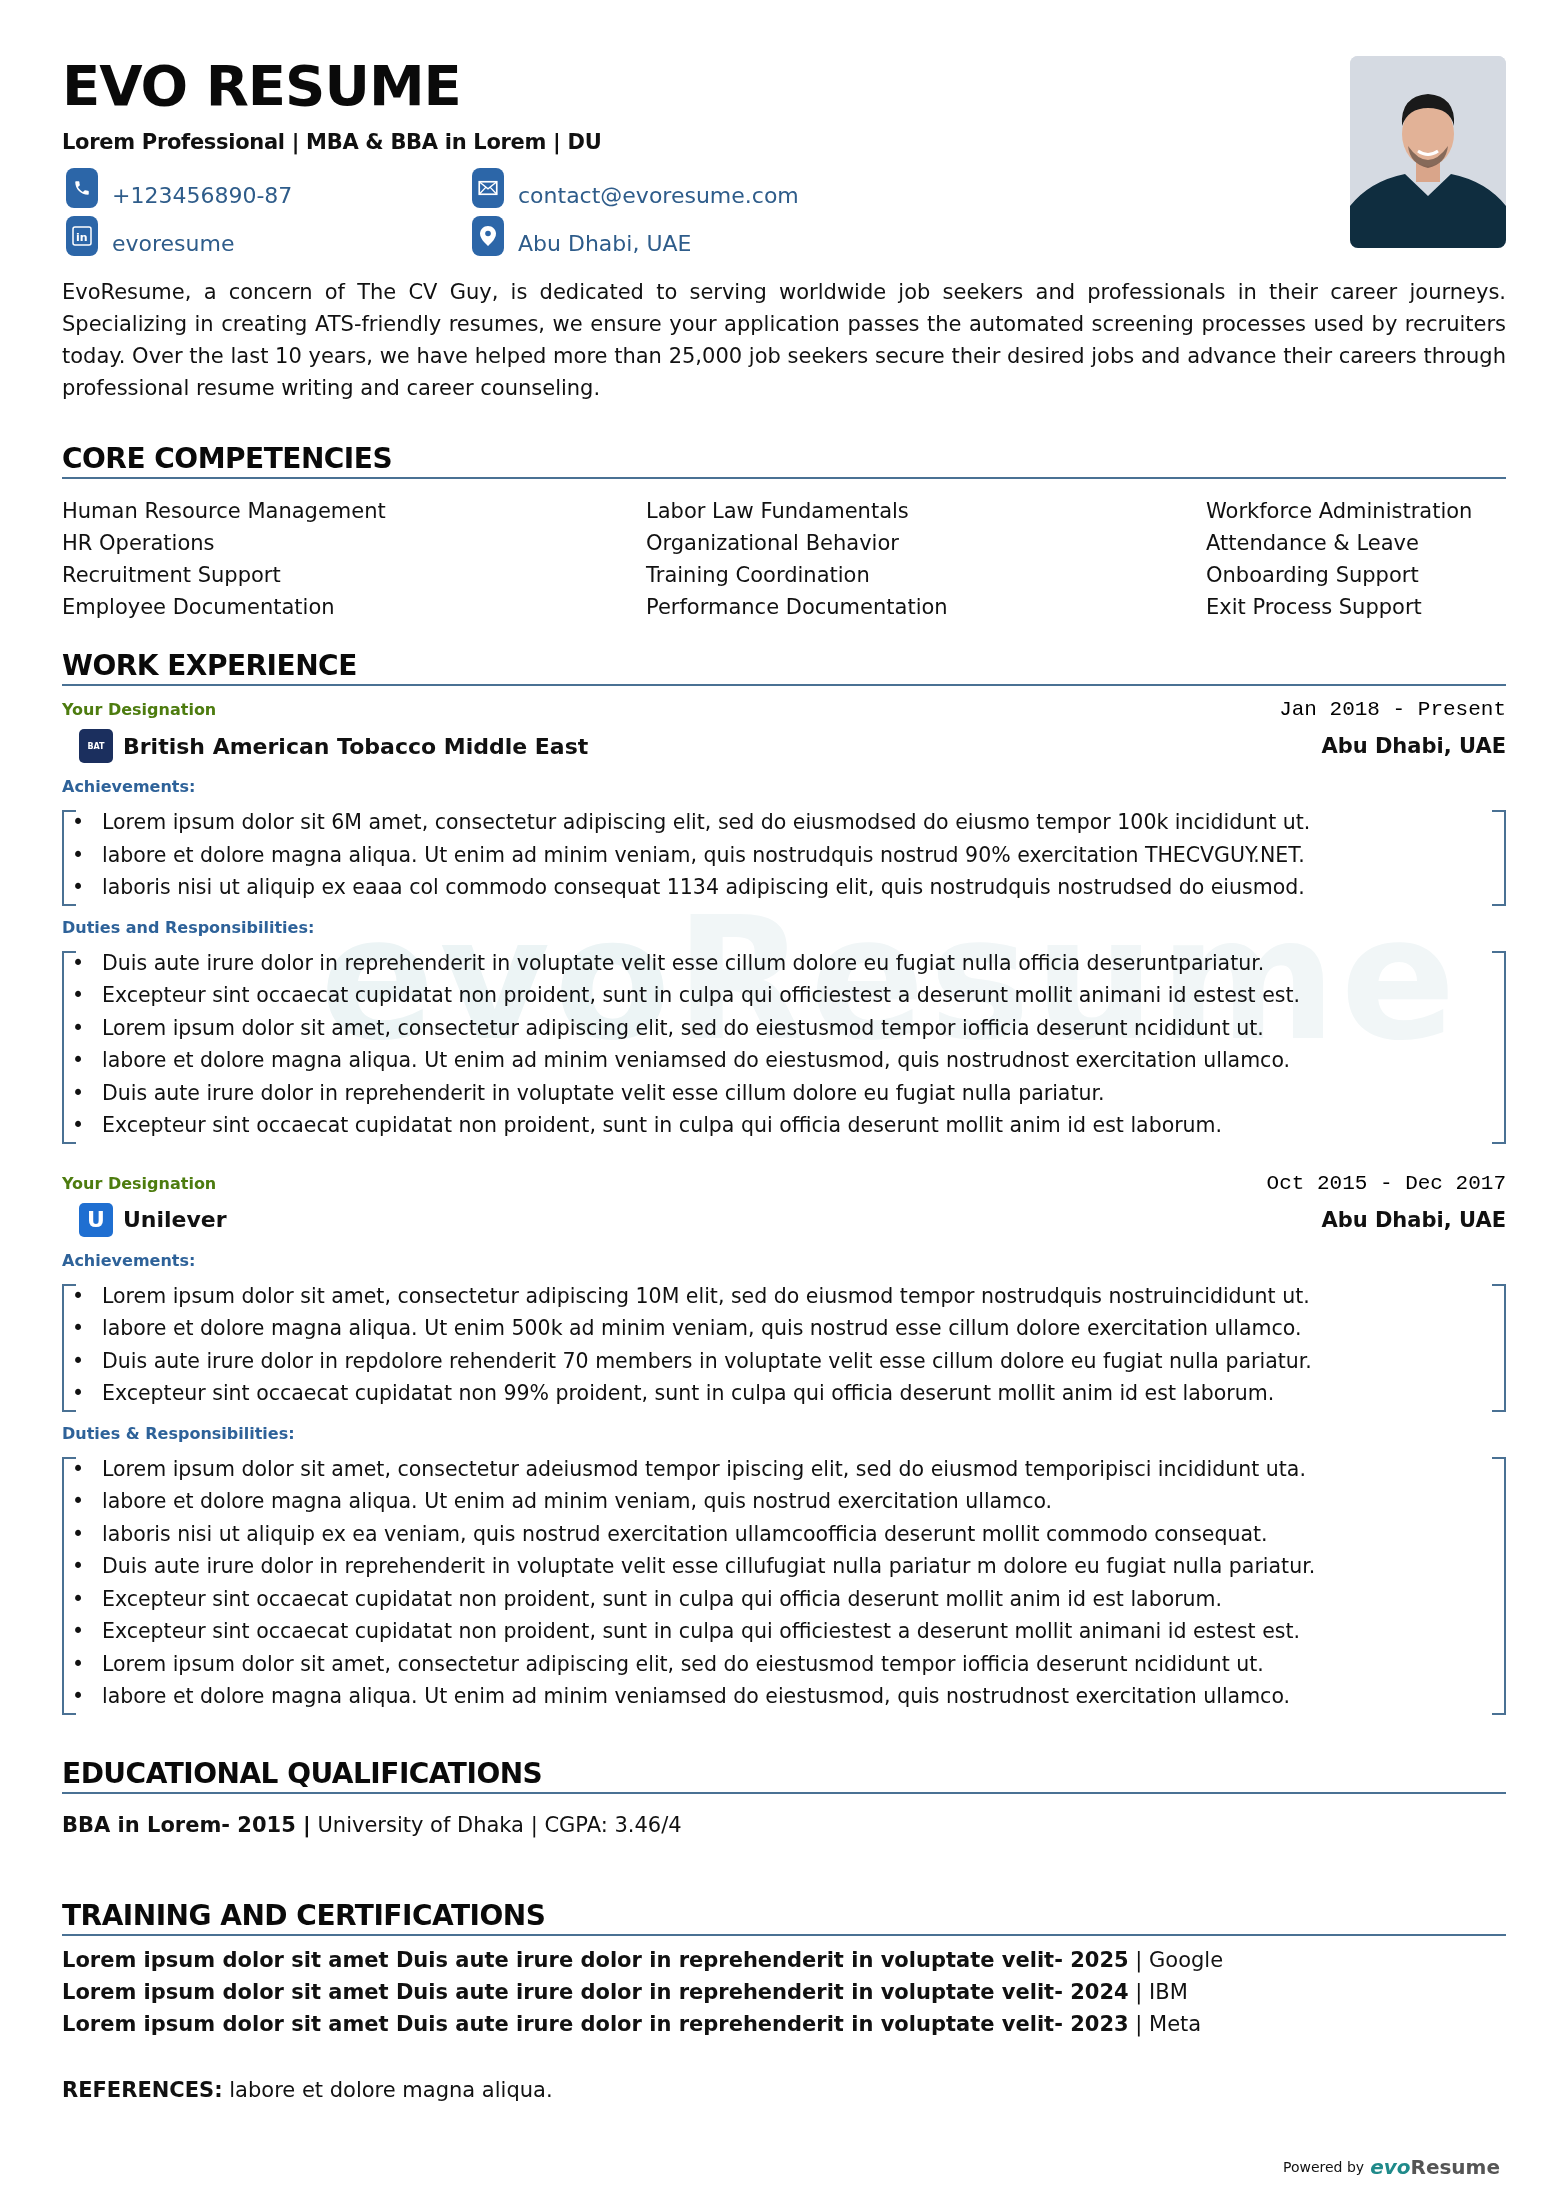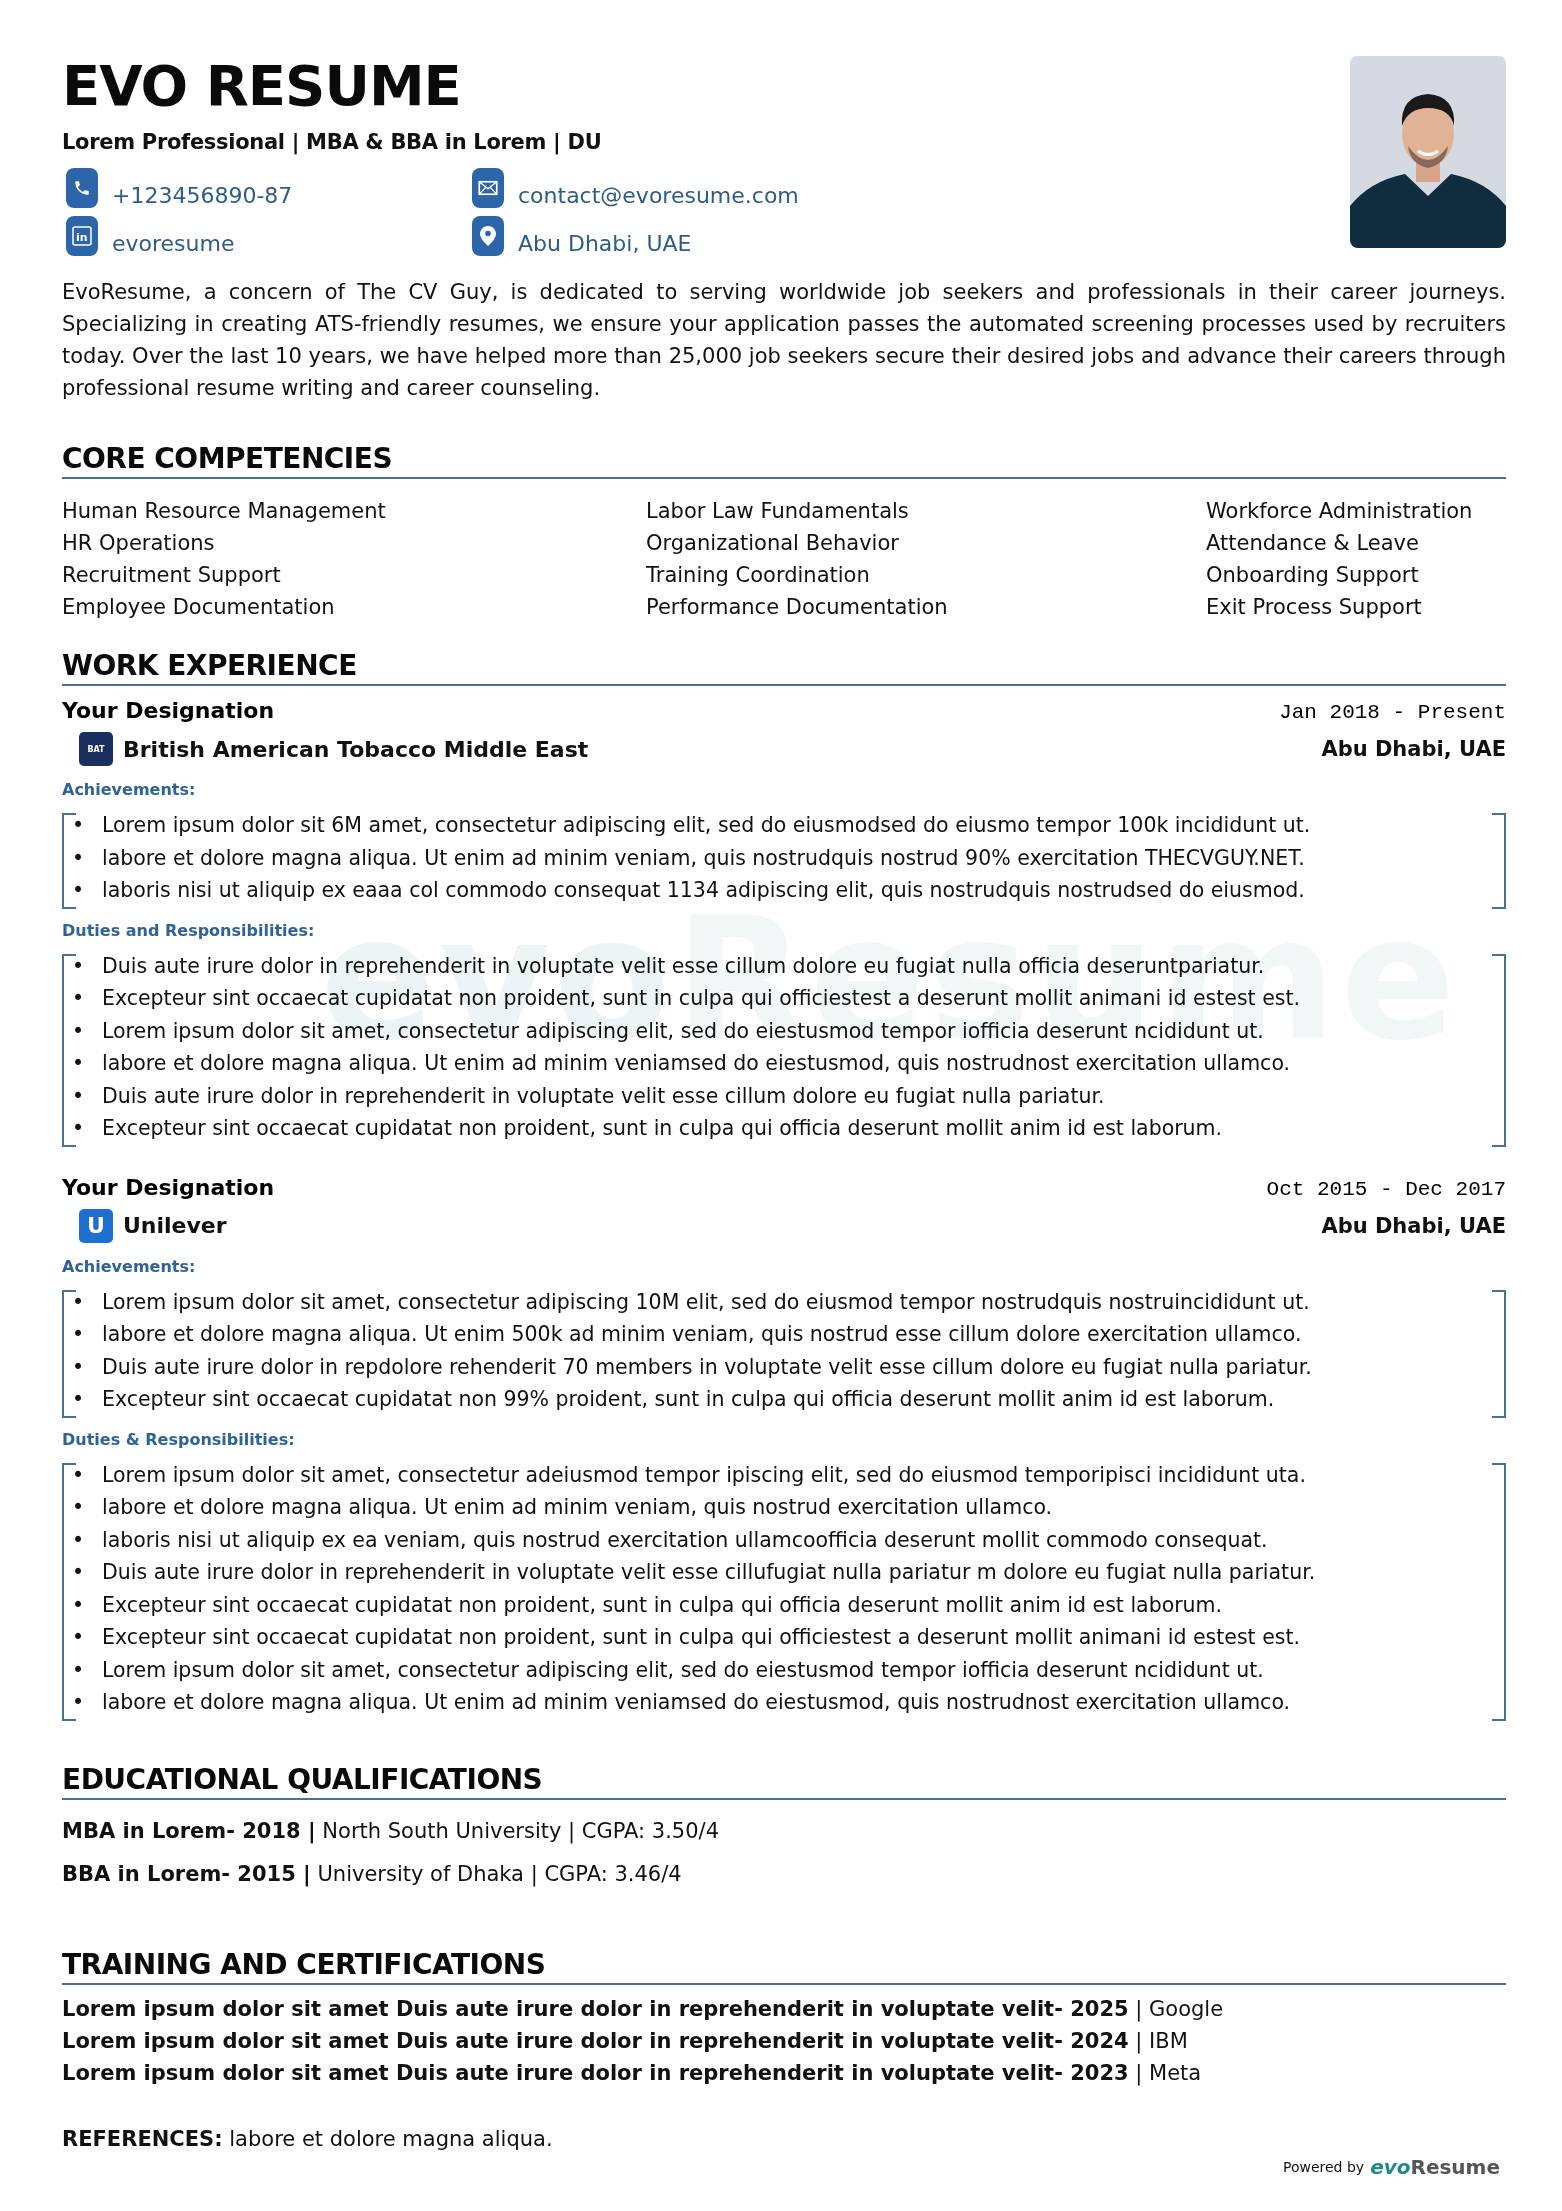--- a/index.html
+++ b/index.html
@@ -26,21 +26,21 @@
   .c-loc { left: 410px; top: 216px; }
   .photo { position: absolute; right: 0; top: 56px; width: 156px; height: 192px; border-radius: 8px; background: #d6dbe3; overflow: hidden; }
 
   .summary { margin-top: 16px; font-family: "DejaVu Sans", sans-serif; font-size: 21px; line-height: 32px; color: #111; text-align: justify; }
 
   .section-title { font-family: "DejaVu Sans", sans-serif; font-weight: bold; font-size: 28px; letter-spacing: -0.5px; color: #0a0a0a; padding-bottom: 2px; border-bottom: 2.5px solid #4a7194; }
 
   .comp-grid { display: grid; grid-template-columns: 584px 560px 300px; margin-top: 16px; font-family: "DejaVu Sans", sans-serif; font-size: 21px; line-height: 32px; color: #111; }
 
   .job-head { display: flex; justify-content: space-between; align-items: baseline; }
-  .designation { font-family: "DejaVu Sans", sans-serif; font-weight: bold; font-size: 22px; color: #000000; }
+  .designation { font-family: "DejaVu Sans", sans-serif; font-weight: bold; font-size: 16px; color: #4d7c0f; }
   .dates { font-family: Liberation Mono, monospace; font-size: 21px; color: #000000; }
   .company-row { display: flex; justify-content: space-between; align-items: center; margin-top: 8px; }
   .company { display: flex; align-items: center; gap: 10px; font-family: "DejaVu Sans", sans-serif; font-weight: bold; font-size: 22px; padding-left: 17px; }
   .logo { width: 34px; height: 34px; border-radius: 5px; display: inline-flex; align-items: center; justify-content: center; color: #fff; font-size: 8px; font-weight: bold; }
   .logo.bat { background: #1b2f5e; }
   .logo.uni { background: #1f6fd1; font-size: 22px; }
   .loc { font-family: "DejaVu Sans", sans-serif; font-weight: bold; font-size: 21px; }
 
   .sub-label { font-family: "DejaVu Sans", sans-serif; font-weight: bold; font-size: 16px; color: #2e6299; margin-top: 14px; }
   .bracket-list { position: relative; margin-top: 10px; padding: 0 0 0 40px; list-style: none; font-family: "DejaVu Sans", sans-serif; font-size: 20.5px; line-height: 32.5px; color: #111; }
@@ -209,21 +209,20 @@
         <li>Excepteur sint occaecat cupidatat non proident, sunt in culpa qui officiestest a deserunt mollit animani id estest est.</li>
         <li>Lorem ipsum dolor sit amet, consectetur adipiscing elit, sed do eiestusmod tempor iofficia deserunt ncididunt ut.</li>
         <li>labore et dolore magna aliqua. Ut enim ad minim veniamsed do eiestusmod, quis nostrudnost exercitation ullamco.</li>
       </ul>
     </div>
   </div>
 
   <div style="margin-top:44px;">
     <div class="section-title">EDUCATIONAL QUALIFICATIONS</div>
     <div style="margin-top:10px;">
-      <div class="edu-line"><b>MBA in Lorem- 2018 |</b><span> North South University | CGPA: 3.50/4</span></div>
       <div class="edu-line"><b>BBA in Lorem- 2015 |</b><span> University of Dhaka | CGPA: 3.46/4</span></div>
     </div>
   </div>
 
   <div style="margin-top:52px;">
     <div class="section-title">TRAINING AND CERTIFICATIONS</div>
     <div style="margin-top:8px;">
       <div class="cert-line"><b>Lorem ipsum dolor sit amet Duis aute irure dolor in reprehenderit in voluptate velit- 2025</b><span> | Google</span></div>
       <div class="cert-line"><b>Lorem ipsum dolor sit amet Duis aute irure dolor in reprehenderit in voluptate velit- 2024</b><span> | IBM</span></div>
       <div class="cert-line"><b>Lorem ipsum dolor sit amet Duis aute irure dolor in reprehenderit in voluptate velit- 2023</b><span> | Meta</span></div>

